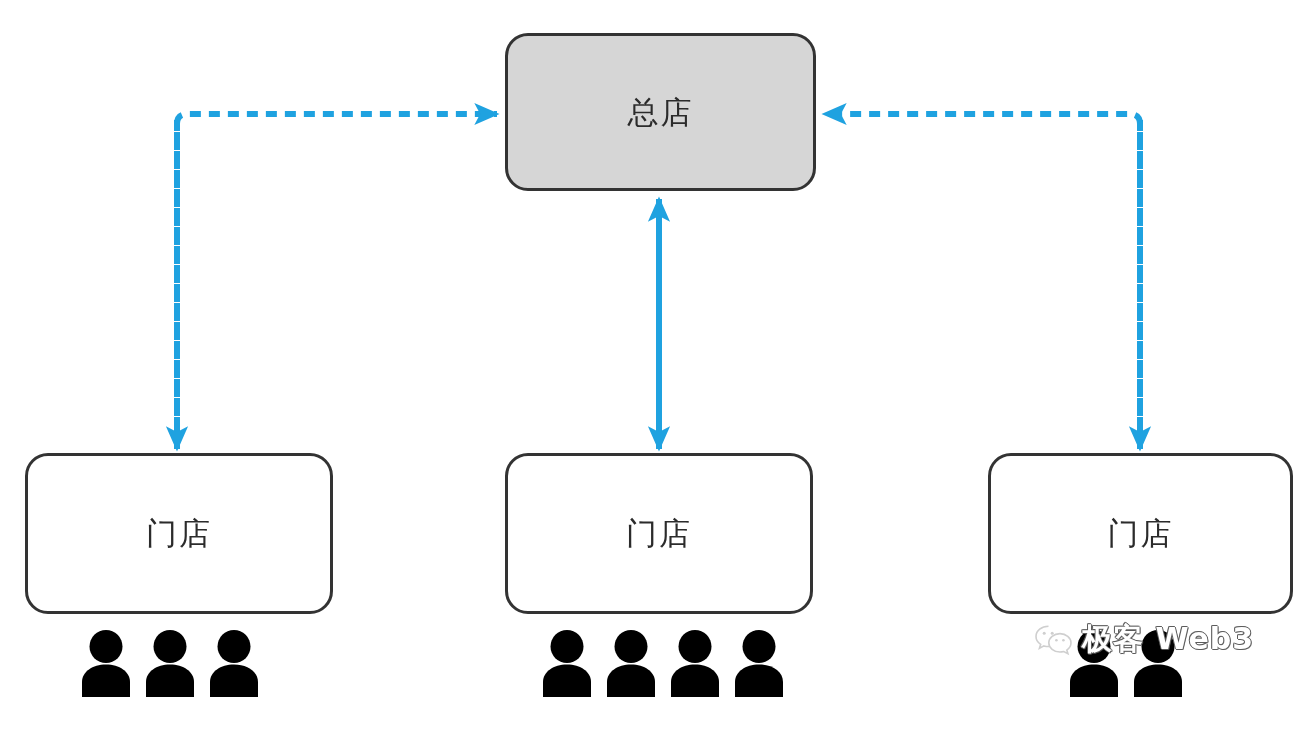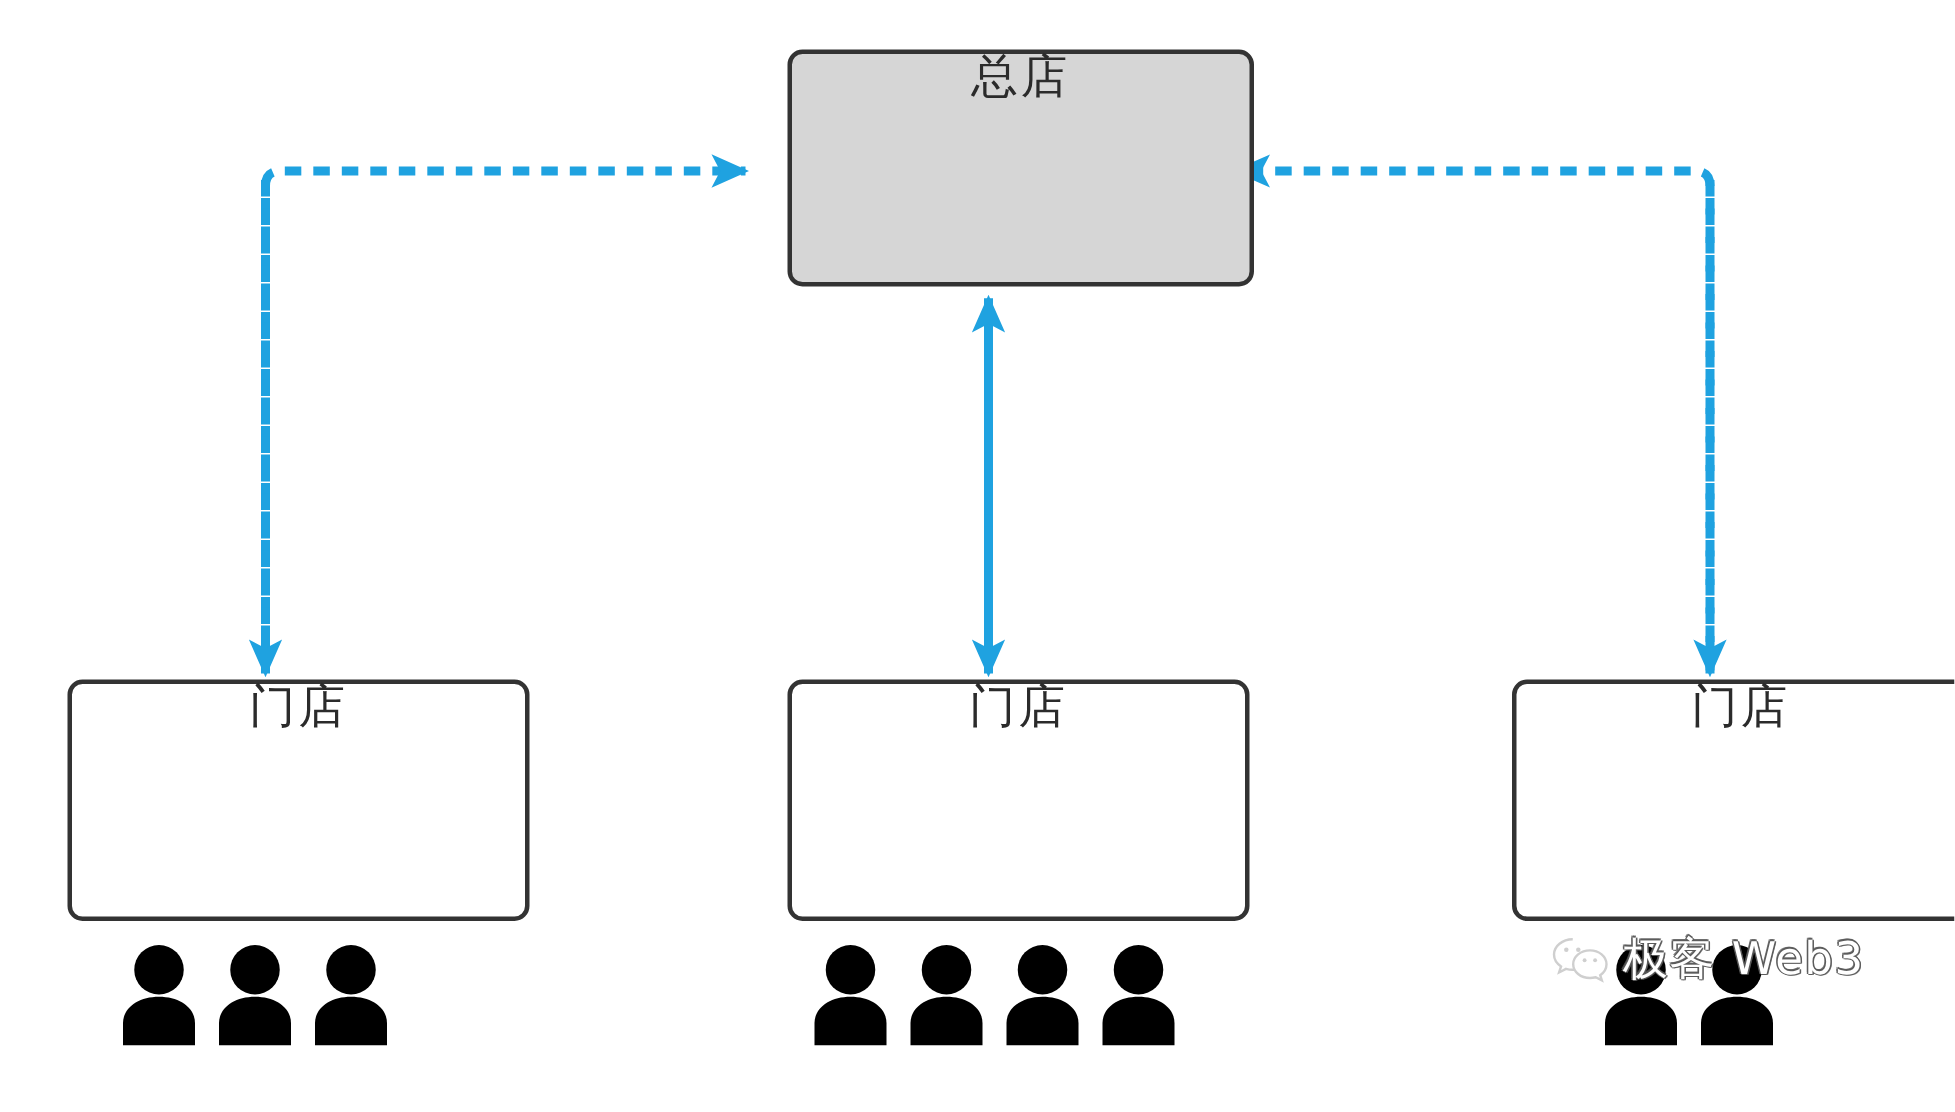--- a/index.html
+++ b/index.html
@@ -22,25 +22,24 @@
     left: 0;
     top: 0;
     width: 1303px;
     height: 741px;
     pointer-events: none;
   }
   .node {
     position: absolute;
     box-sizing: border-box;
     border: 3px solid #333333;
-    border-radius: 10px;
+    border-radius: 23px;
     display: flex;
-    align-items: flex-start;
+    align-items: center;
     justify-content: center;
-    margin-left: 20px;
   }
   .node-label {
     font-size: 31px;
     color: #2b2b2b;
     letter-spacing: 2px;
     line-height: 1;
     font-family: "DejaVu Sans", "Liberation Sans", sans-serif;
   }
   #node-head {
     left: 505px;
@@ -96,20 +95,21 @@
   #watermark .wm-text {
     font-size: 30px;
     color: #ffffff;
     font-family: "DejaVu Sans", "Liberation Sans", sans-serif;
     text-shadow:
        1px 0 0 rgba(90,90,90,.95), -1px 0 0 rgba(90,90,90,.95),
        0 1px 0 rgba(90,90,90,.95), 0 -1px 0 rgba(90,90,90,.95),
        1px 1px 0 rgba(90,90,90,.75), -1px -1px 0 rgba(90,90,90,.75);
     white-space: nowrap;
     letter-spacing: 1px;
+    font-weight: bold;
   }
 </style>
 </head>
 <body>
 
 <div id="canvas">
 
   <svg id="edges" viewBox="0 0 1303 741" xmlns="http://www.w3.org/2000/svg">
     <defs>
       <marker id="arrow-right" viewBox="0 0 10 10" refX="9" refY="5" markerWidth="4.2" markerHeight="4.2" orient="auto-start-reverse">

